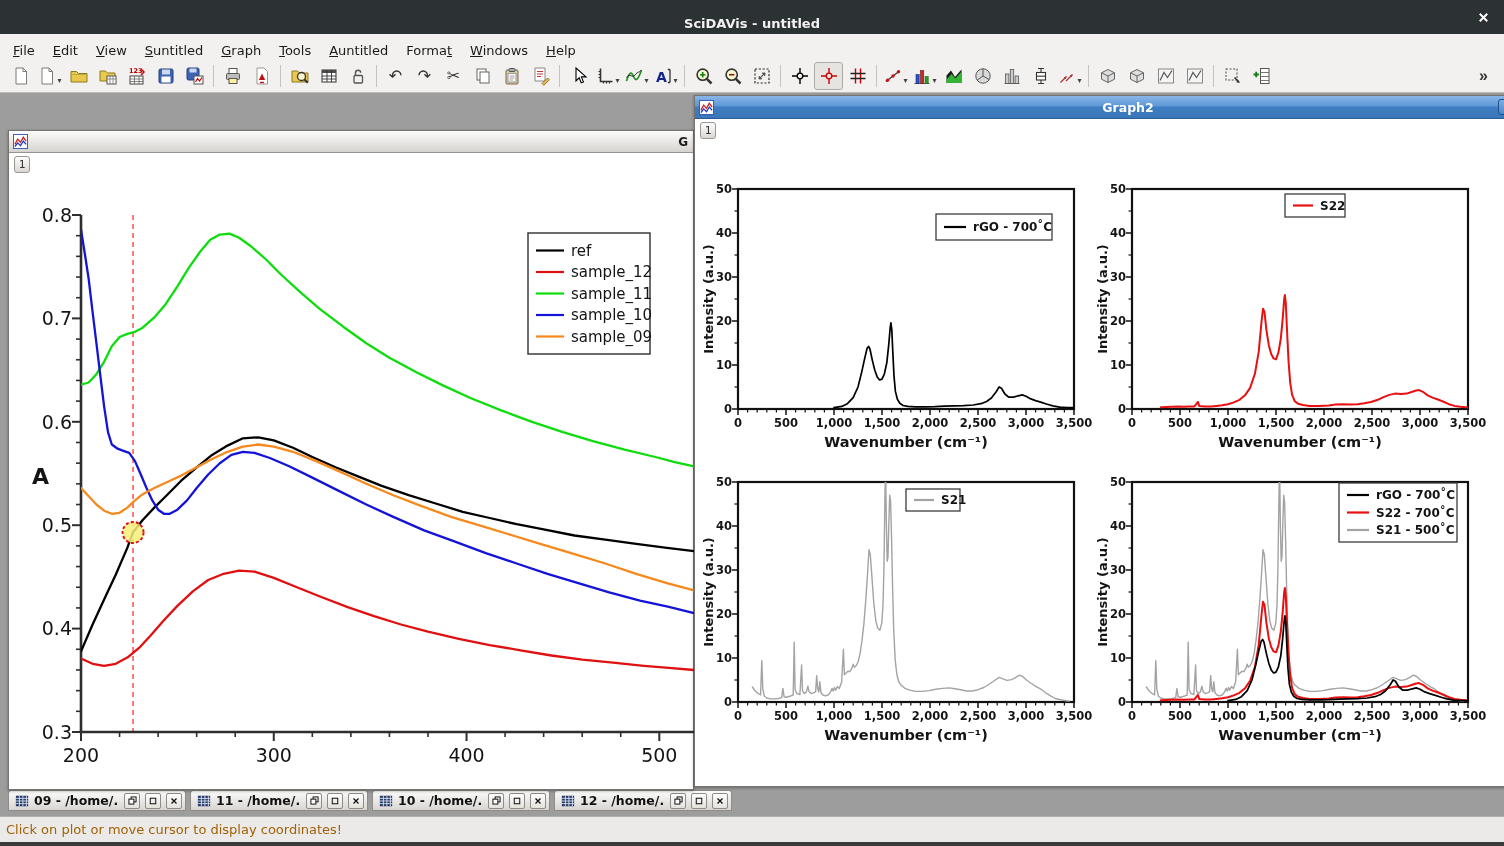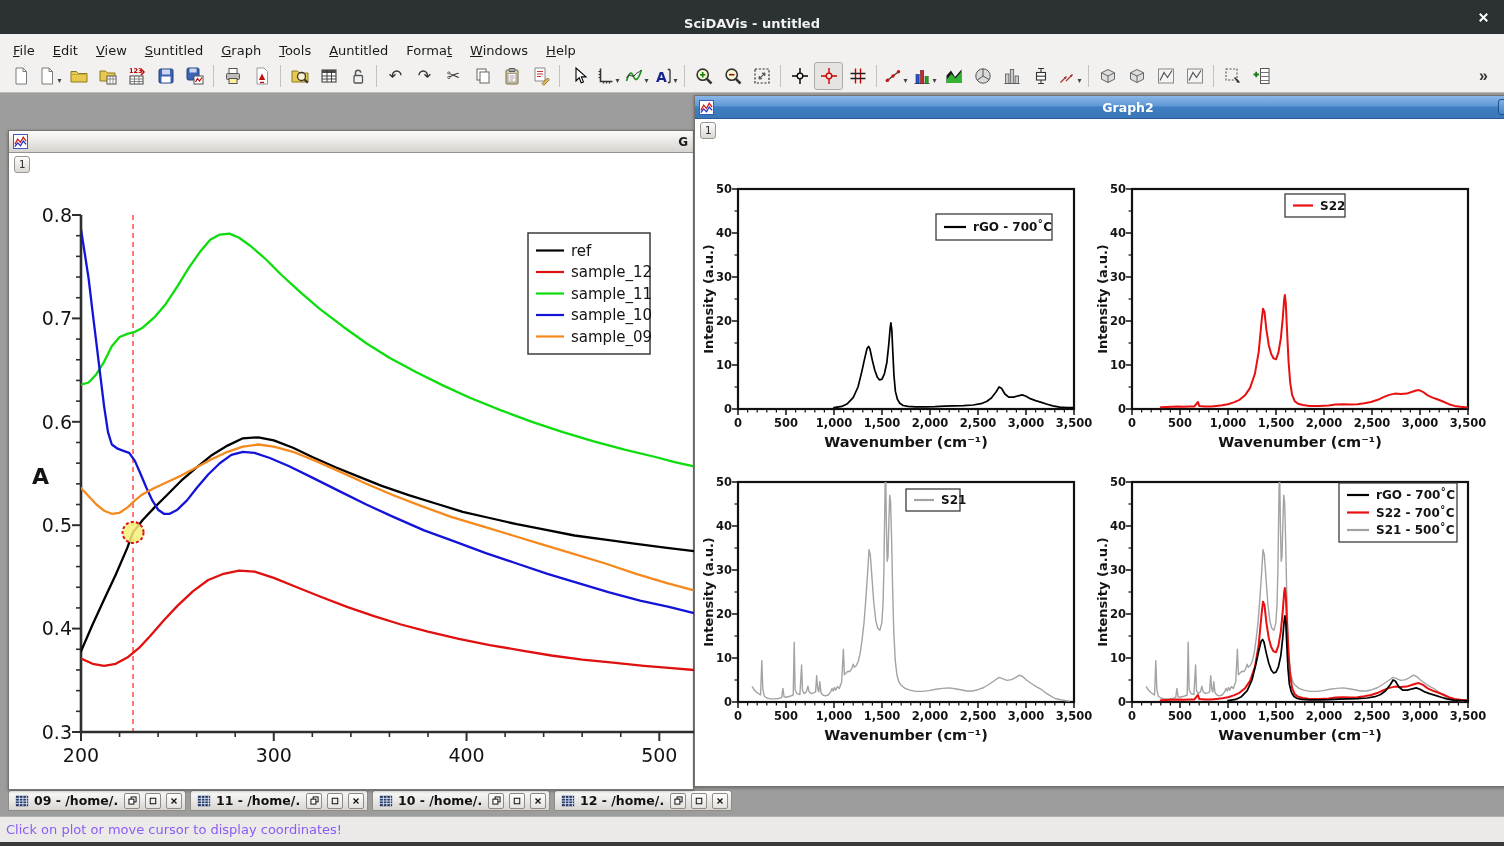--- a/index.html
+++ b/index.html
@@ -45,21 +45,21 @@
   svg text{font-family:"DejaVu Sans",sans-serif}
 
   
   .tabsbar{position:absolute;left:0;top:697px;height:22px;display:flex;gap:4px;padding-left:8px}
   .tab{width:178px;height:21px;background:linear-gradient(#fcfcfc,#d8d5d1);border:1px solid #8f8c88;border-radius:3px 3px 0 0;display:flex;align-items:center;padding:0 3px 0 6px;gap:5px}
   .tab-label{font-weight:bold;font-size:12.5px;color:#111;flex:1;white-space:nowrap;overflow:hidden}
   .tab-btn{width:16px;height:16px;background:linear-gradient(#fff,#e4e1dd);border:1px solid #8f8c88;border-radius:2px;color:#111;display:flex;align-items:center;justify-content:center;flex:0 0 auto}
   .tab-ic{display:flex;align-items:center;flex:0 0 auto}
 
   
-  .statusbar{position:absolute;left:0;top:816px;width:100%;height:26px;background:#ebeae8;border-top:1px solid #b3b0ac;display:flex;align-items:center;padding-left:6px;color:#8b5cf6}
+  .statusbar{position:absolute;left:0;top:816px;width:100%;height:26px;background:#ebeae8;border-top:1px solid #b3b0ac;display:flex;align-items:center;padding-left:6px;color:#a16207}
   .bottomstrip{position:absolute;left:0;top:842px;width:100%;height:4px;background:#3a3a3a}
 </style>
 </head>
 <body>
 
 <svg style="position:absolute;width:0;height:0" aria-hidden="true">
 <defs>
   <symbol id="sym-page" viewBox="0 0 20 20">
         <path d="M5 2h7l3.5 3.5V18H5z" fill="#fff" stroke="#7a7a7a"></path>
         <path d="M12 2v3.5h3.5" fill="none" stroke="#7a7a7a"></path>

